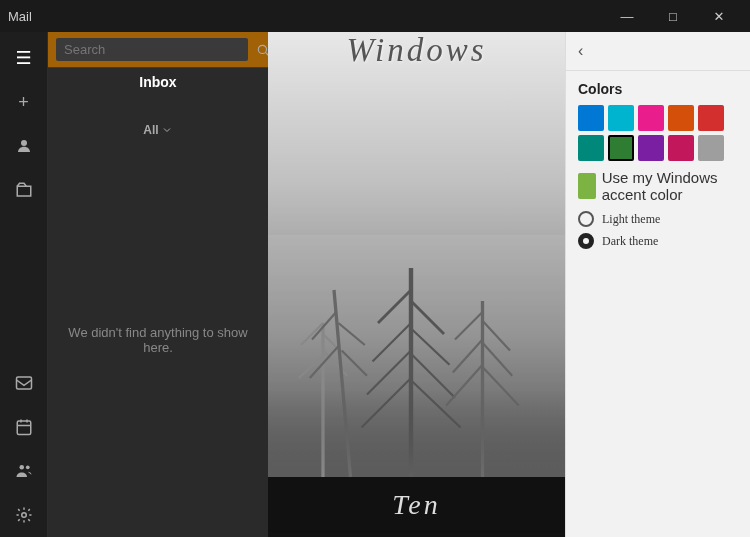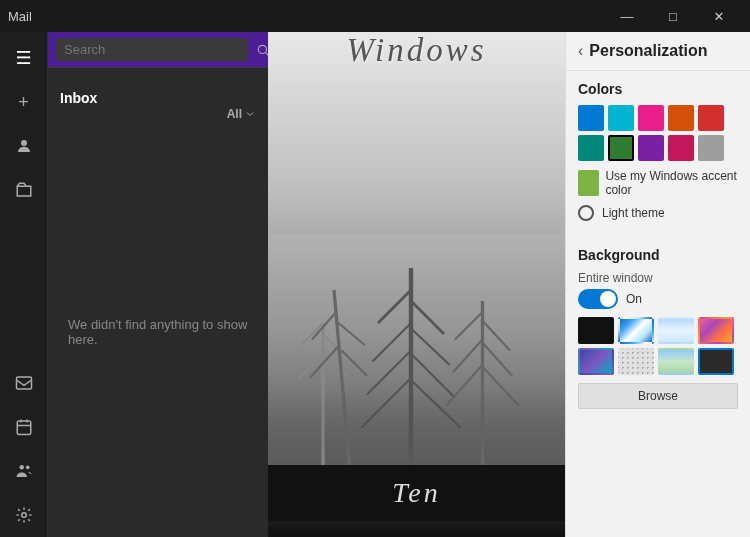--- a/index.html
+++ b/index.html
@@ -31,36 +31,36 @@
     }
     .nav-icon.active { color: #fff; }
     .nav-spacer { flex: 1; }
 
     
     .mail-panel {
       width: 220px; background: #2a2a2a; display: flex; flex-direction: column; flex-shrink: 0;
     }
     .mail-search-bar {
       display: flex; align-items: center; padding: 6px 8px; gap: 4px;
-      background: #4c1d95; border-bottom: 1px solid #3a3a3a;
+      background: #a16207; border-bottom: 1px solid #3a3a3a;
     }
     .mail-search-input {
       flex: 1; background: #3a3a3a; border: none; color: #ccc; padding: 4px 8px;
       font-size: 13px; outline: none; border-radius: 2px;
     }
     .search-icon-btn, .refresh-btn, .menu-btn {
       background: none; border: none; color: #aaa; cursor: pointer; font-size: 14px;
       padding: 2px 4px; display: flex; align-items: center; justify-content: center;
     }
     .mail-folder-bar {
       display: flex; align-items: center; justify-content: space-between;
-      padding: 6px 12px; color: #fff; font-size: 14px; font-weight: 600;
+      padding: 6px 12px; color: #fff; font-size: 14px; font-weight: 600; flex-direction: column;
     }
     .folder-filter { color: #aaa; font-size: 12px; display: flex; align-items: center; gap: 2px; cursor: pointer; margin-top: 33px; }
-    .mail-empty { flex: 1; display: flex; align-items: center; justify-content: center; color: #888; font-size: 13px; padding: 20px; }
+    .mail-empty { flex: 1; display: flex; align-items: center; justify-content: center; color: #888; font-size: 13px; text-align: center; padding: 20px; }
 
     
     .preview-panel {
       flex: 1; position: relative; overflow: hidden; background: #111;
     }
     .preview-bg {
       width: 100%; height: 100%;
       background: linear-gradient(to bottom, #e8e8e8 0%, #c0c0c0 30%, #888 60%, #111 100%);
       display: flex; flex-direction: column; align-items: center; justify-content: space-between;
       position: relative;
@@ -85,33 +85,33 @@
     
     .color-grid { display: flex; flex-wrap: wrap; gap: 4px; margin-bottom: 8px; }
     .color-swatch {
       width: 26px; height: 26px; border-radius: 2px; cursor: pointer; border: 2px solid transparent;
     }
     .color-swatch.selected { border: 2px solid #000; }
     .accent-color-row {
       display: flex; align-items: center; gap: 6px; margin-bottom: 8px; cursor: pointer;
     }
     .accent-swatch { width: 26px; height: 26px; background: #7cb342; border-radius: 2px; }
-    .accent-label { font-size: 12px; color: #333; }
+    .accent-label { font-size: 15px; color: #333; }
 
     
     .radio-option {
       display: flex; align-items: center; gap: 8px; margin-bottom: 6px; cursor: pointer;
     }
     .radio-circle {
       width: 16px; height: 16px; border-radius: 50%; border: 2px solid #555;
       display: flex; align-items: center; justify-content: center; flex-shrink: 0;
     }
     .radio-circle.filled { background: #222; border-color: #222; }
     .radio-circle.filled::after { content: ''; width: 6px; height: 6px; background: #f2f2f2; border-radius: 50%; }
-    .radio-label { font-size: 12px; color: #333; }
+    .radio-label { font-size: 12px; color: #333; font-family: Liberation Serif, serif; }
 
     
     .toggle-row { display: flex; align-items: center; gap: 8px; margin-bottom: 8px; }
     .toggle-track {
       width: 40px; height: 20px; background: #0078d4; border-radius: 10px;
       display: flex; align-items: center; padding: 2px; cursor: pointer; position: relative;
     }
     .toggle-thumb {
       width: 16px; height: 16px; background: #fff; border-radius: 50%;
       margin-left: auto;
@@ -290,30 +290,29 @@
         <line x1="67" y1="105" x2="90" y2="128" stroke="#666" stroke-width="2"></line>
 
         <rect width="270" height="80" y="140" fill="url(#mist)" opacity="0.5"></rect>
         <defs>
           <linearGradient id="mist" x1="0" y1="0" x2="0" y2="1">
             <stop offset="0%" stop-color="transparent"></stop>
             <stop offset="100%" stop-color="#888" stop-opacity="0.4"></stop>
           </linearGradient>
         </defs>
       </svg>
-      <div style="width:100%;background:#111;display:flex;justify-content:center;padding:12px 0;margin-top:auto;position:absolute;bottom:16px;">
+      <div style="width:100%;background:#111;display:flex;justify-content:center;padding:12px 0;margin-top:auto;position:absolute;bottom:4px;">
         <span style="font-family:Georgia,serif;font-style:italic;font-size:28px;color:#ddd;letter-spacing:3px;">Ten</span>
       </div>
     </div>
   </div>
 
   <div class="personalization-panel">
     <div class="panel-header">
       <button class="panel-back-btn">‹</button>
-      <span class="panel-title">Personalization</span>
     </div>
 
     <div class="panel-section">
       <div class="panel-section-title">Colors</div>
       <div class="color-grid">
         <div class="color-swatch" style="background:#0078d4;"></div>
         <div class="color-swatch" style="background:#00b4d0;"></div>
         <div class="color-swatch" style="background:#e91e8c;"></div>
         <div class="color-swatch" style="background:#d4500a;"></div>
         <div class="color-swatch" style="background:#d32f2f;"></div>
@@ -324,38 +323,21 @@
         <div class="color-swatch" style="background:#9e9e9e;"></div>
       </div>
       <div class="accent-color-row">
         <div class="accent-swatch"></div>
         <span class="accent-label">Use my Windows accent color</span>
       </div>
       <div class="radio-option">
         <div class="radio-circle"></div>
         <span class="radio-label">Light theme</span>
       </div>
-    </div>
-
-    <div class="panel-section">
-      <div class="panel-section-title">Background</div>
-      <div class="entire-window-label">Entire window</div>
-      <div class="toggle-row">
-        <div class="toggle-track">
-          <div class="toggle-thumb"></div>
-        </div>
-        <span class="toggle-label">On</span>
-      </div>
-      <div class="bg-grid">
-        <div class="bg-thumb bg-thumb-solid-black"></div>
-        <div class="bg-thumb bg-thumb-blue-sky"></div>
-        <div class="bg-thumb bg-thumb-clouds"></div>
-        <div class="bg-thumb bg-thumb-abstract"></div>
-        <div class="bg-thumb bg-thumb-purple-blue"></div>
-        <div class="bg-thumb bg-thumb-dots"></div>
-        <div class="bg-thumb bg-thumb-mountains"></div>
-        <div class="bg-thumb bg-thumb-dark-selected selected"></div>
-      </div>
-      <button class="browse-btn">Browse</button>
-    </div>
+      <div class="radio-option">
+        <div class="radio-circle filled"></div>
+        <span class="radio-label">Dark theme</span>
+      </div>
+    </div>
+
   </div>
 
 </div>
 
 </body></html>

